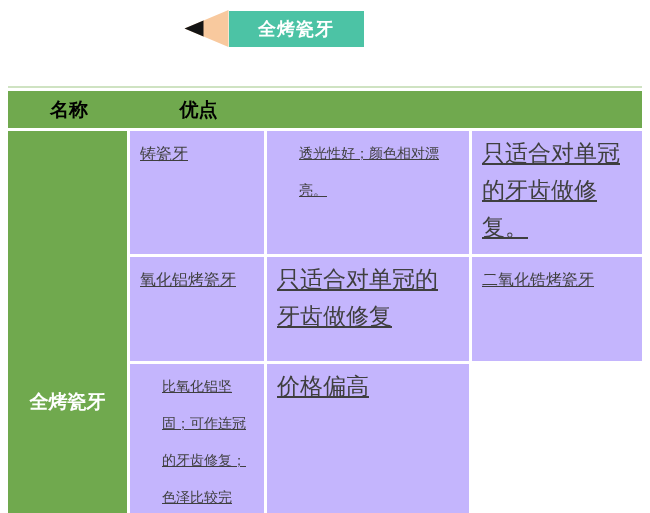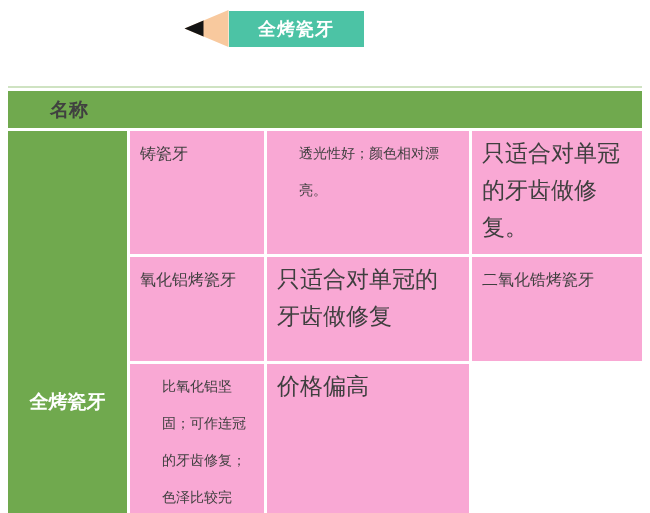--- a/index.html
+++ b/index.html
@@ -60,43 +60,44 @@
   }
   .thead {
     display: grid;
     grid-template-columns: 122px 137px 205px 1fr;
     background: #70a94e;
     height: 37px;
     margin-bottom: 3px;
   }
   .th {
     display: flex; align-items: center; justify-content: center;
-    color: #404040;
+    color: #000000;
     font-size: 19px;
     font-weight: bold;
   }
   .tbody {
     display: grid;
     grid-template-columns: 119px 134px 202px 1fr;
     grid-template-rows: minmax(114px, auto) minmax(104px, auto) minmax(146px, auto);
     gap: 3px;
     background: #ffffff;
   }
   .group-cell {
     grid-row: 1 / span 3;
     background: #70a94e;
     display: flex; align-items: center; justify-content: center;
     color: #ffffff;
     font-size: 19px;
     font-weight: bold;
   }
   .td {
-    background: #f9a8d4;
+    background: #c4b5fd;
     padding: 4px 10px 8px 10px;
     line-height: 37px;
+    text-decoration: underline;
   }
   .td.type  { font-size: 16px; }
   .td.pros  { font-size: 14px; padding-left: 32px; }
   .td.cons  { font-size: 23px; }
 </style>
 </head>
 <body>
 
 <div class="page">
 
@@ -109,20 +110,21 @@
         <span class="banner-label">全烤瓷牙</span>
       </div>
     </div>
   </div>
 
   <div class="table-wrap">
     <div class="table-top-accent"></div>
 
     <div class="thead">
       <div class="th">名称</div>
+      <div class="th">优点</div>
     </div>
 
     <div class="tbody">
       <div class="group-cell">全烤瓷牙</div>
 
       <div class="td type">铸瓷牙</div>
       <div class="td pros">透光性好；颜色相对漂亮。</div>
       <div class="td cons">只适合对单冠的牙齿做修复。</div>
 
       <div class="td type">氧化铝烤瓷牙</div>

